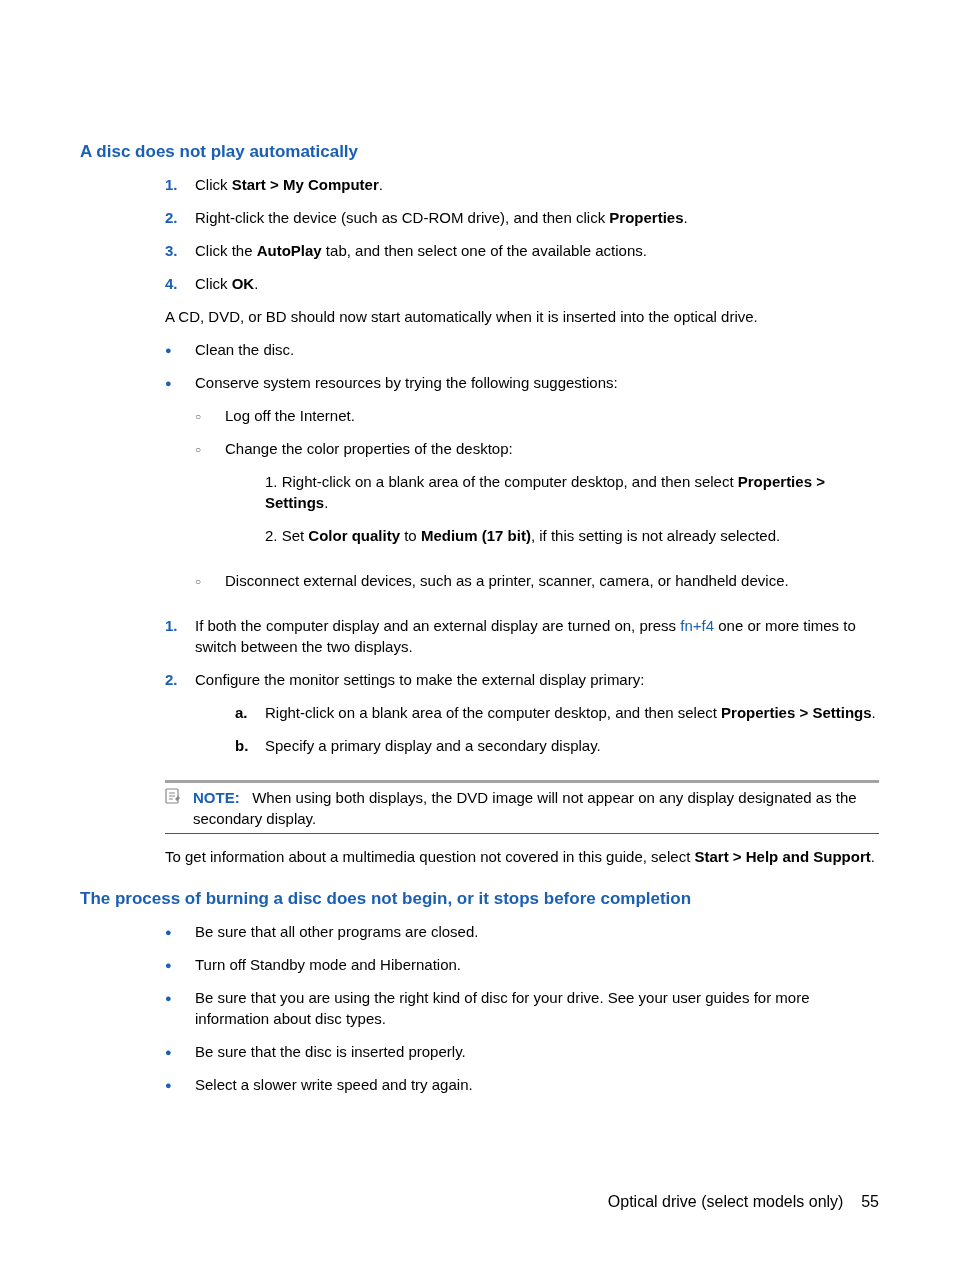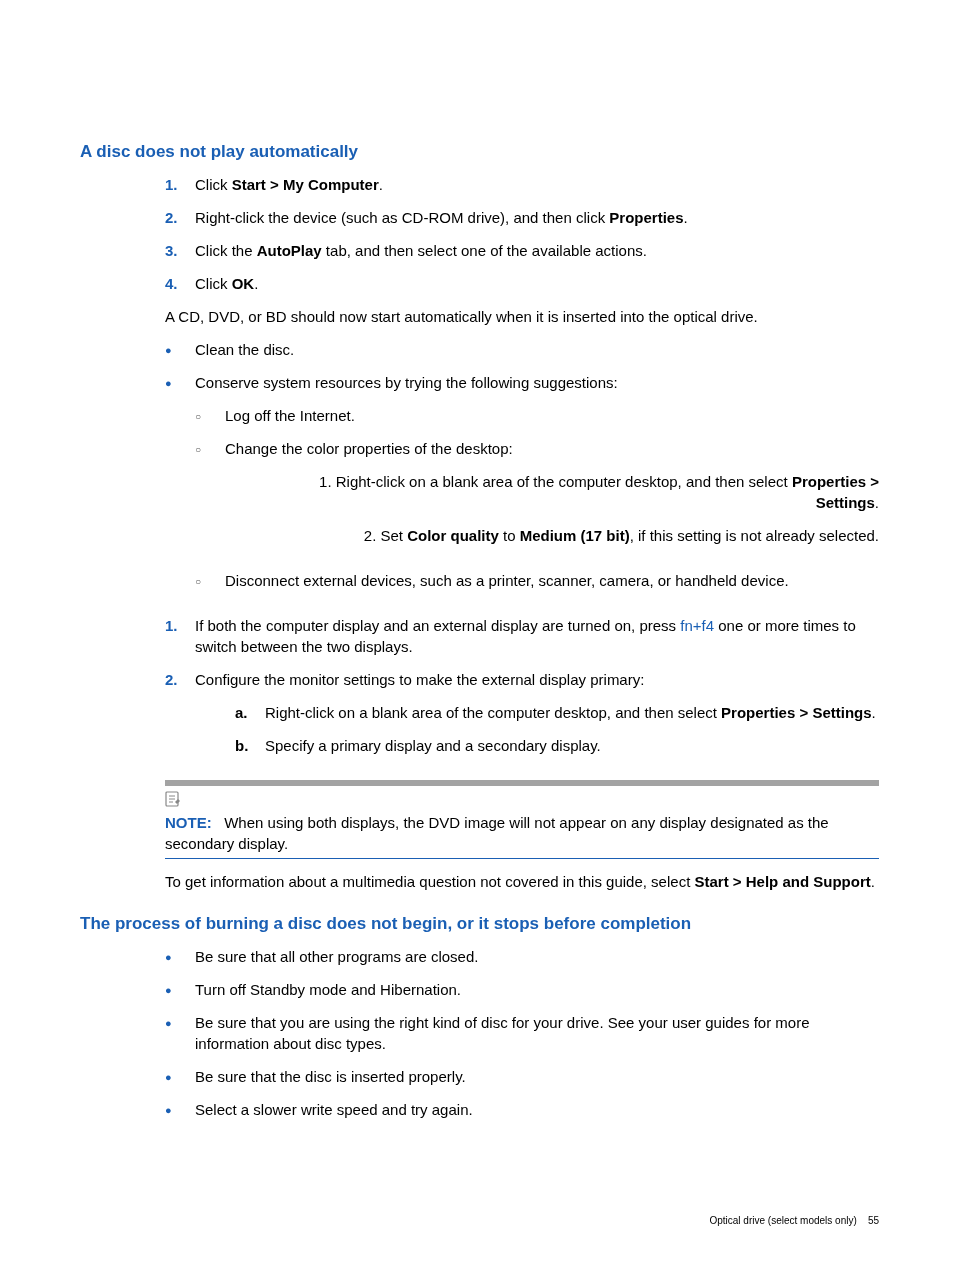--- a/index.html
+++ b/index.html
@@ -89,50 +89,48 @@
   }
   .para {
     margin: 12px 0;
     line-height: 1.4;
   }
   .sub-indent {
     margin-left: 40px;
   }
   .sub-indent2 {
     margin-left: 40px;
-    text-align: right;
   }
   .note-box {
-    border-top: 6px solid #a3a3a3;
+    border-top: 3px solid #a3a3a3;
     border-bottom: 1px solid #1a5fb4;
     padding: 4px 0;
     margin: 10px 0 12px 0;
     display: flex;
     line-height: 1.4;
-    flex-direction: column;
   }
   .note-icon {
     min-width: 28px;
     flex-shrink: 0;
     color: #888;
     font-size: 15px;
     padding-top:1px;
   }
   .note-label {
     color: #1a5fb4;
     font-weight: bold;
   }
   .link-style {
     color: #1a5fb4;
   }
   .footer {
     position: absolute;
-    bottom: 44px;
+    bottom: 59px;
     right: 75px;
-    font-size: 10px;
+    font-size: 16px;
   }
   .li-body { flex: 1; }
   b { font-weight: bold; }
 </style>
 </head>
 <body>
 
 <div class="page">
 
   <h2>A disc does not play automatically</h2>

